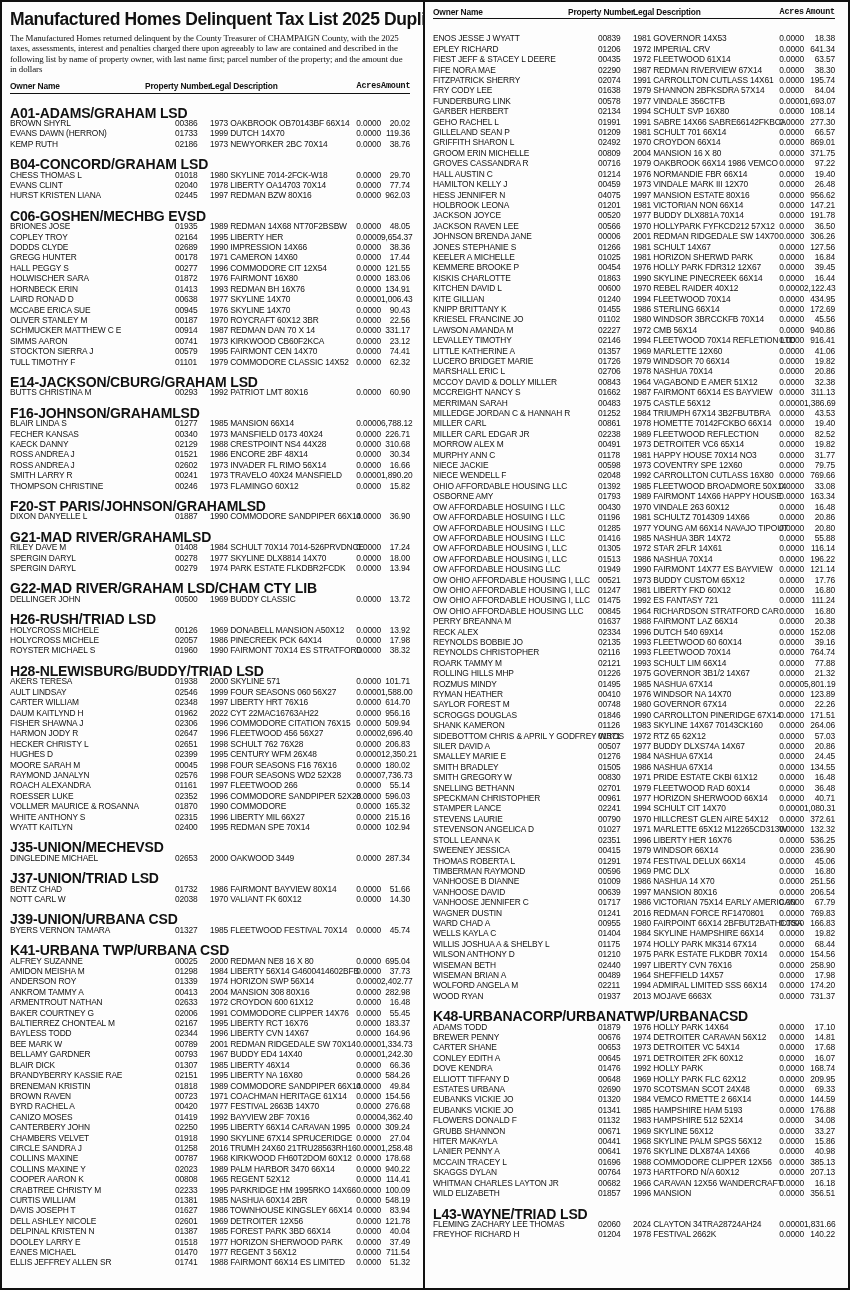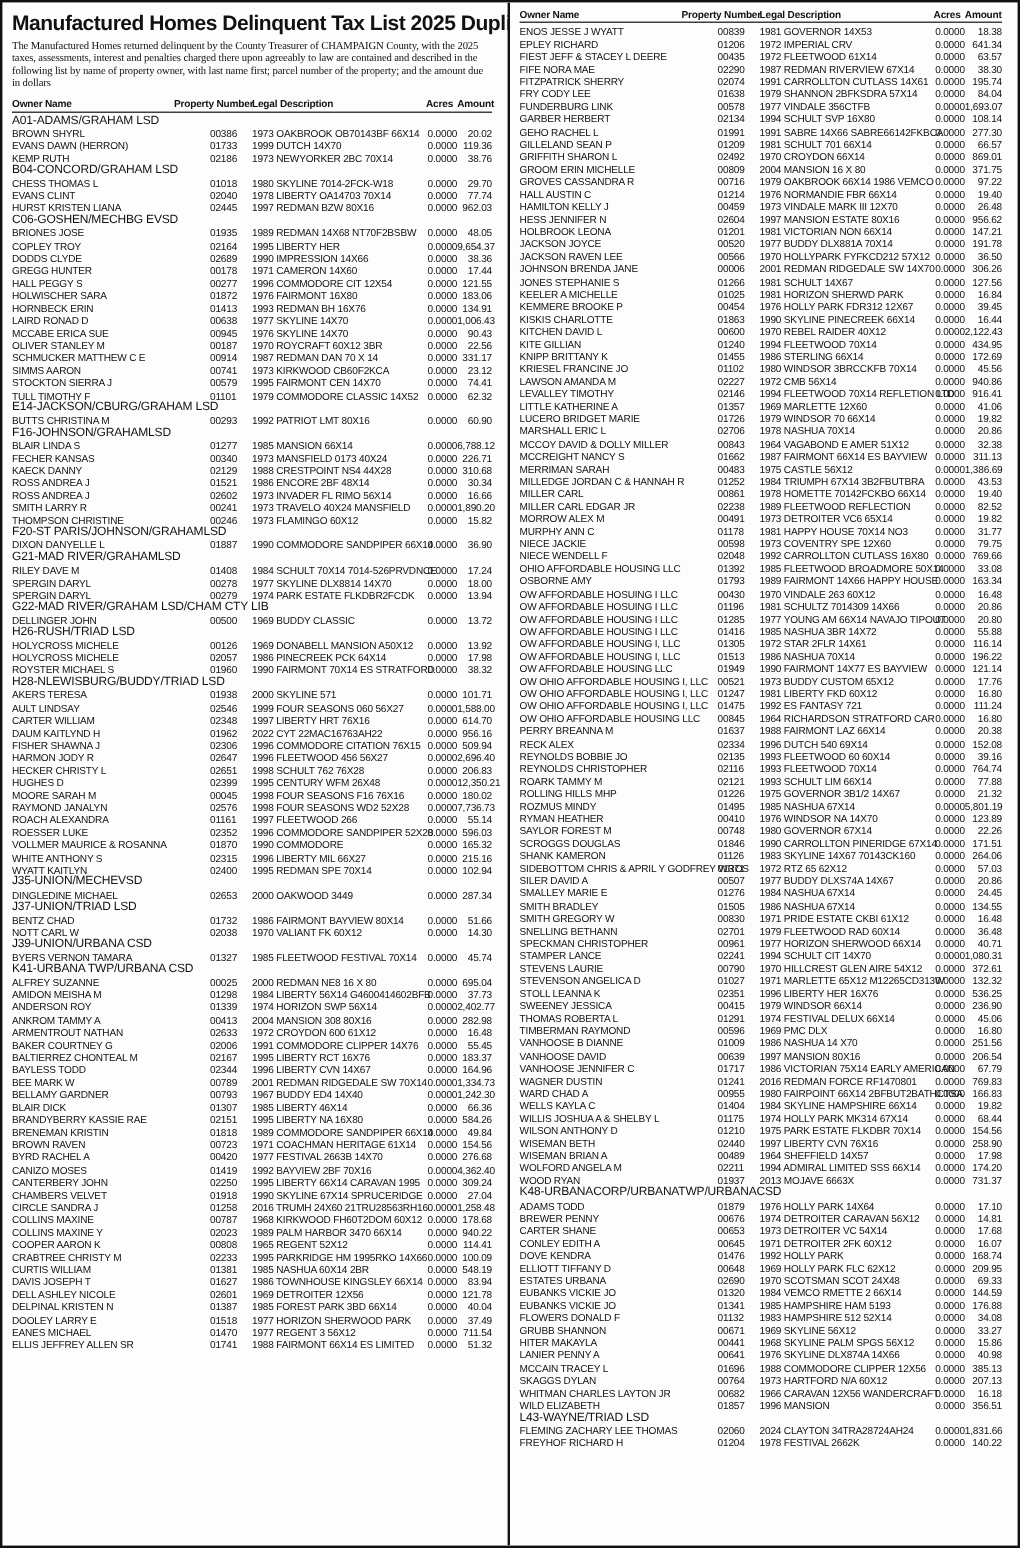--- a/index.html
+++ b/index.html
@@ -23,26 +23,26 @@
     font-family:Liberation Serif, serif;
   }
   .thead, .row {
     display:grid;
     grid-template-columns:135px 65px 145px 26px 1fr;
     font-size:8.4px; line-height:10.4px; letter-spacing:-0.15px;
     white-space:nowrap;
   }
   .thead {
     font-weight:bold; border-bottom:1.5px solid #111;
-    padding-bottom:1px; margin-bottom:2px;
+    padding-bottom:1px; margin-bottom:14px;
   }
-  .thead .h-acres, .thead .h-amount { text-align:left; }
+  .thead .h-acres, .thead .h-amount { text-align:right;font-family:Liberation Mono, monospace; }
   .section-header {
-    font-weight:normal; font-size:10px; line-height:10.4px;
-    letter-spacing:-0.15px; margin-top:0; white-space:nowrap;
+    font-weight:bold; font-size:14px; line-height:10.4px;
+    letter-spacing:-0.15px; margin-top:10px; white-space:nowrap;
   }
   .c-prop { padding-left:30px; }
   .c-acres { text-align:right; }
   .c-amt { text-align:right; }
 </style>
 </head>
 <body>
 
 <div class="page">
   <div class="col col-left">
@@ -777,21 +777,21 @@
         </div>
         <div class="row">
           <span class="c-owner">HAMILTON KELLY J</span>
           <span class="c-prop">00459</span>
           <span class="c-legal">1973 VINDALE MARK III 12X70</span>
           <span class="c-acres">0.0000</span>
           <span class="c-amt">26.48</span>
         </div>
         <div class="row">
           <span class="c-owner">HESS JENNIFER N</span>
-          <span class="c-prop">02604</span>
+          <span class="c-prop">04075</span>
           <span class="c-legal">1997 MANSION ESTATE 80X16</span>
           <span class="c-acres">0.0000</span>
           <span class="c-amt">956.62</span>
         </div>
         <div class="row">
           <span class="c-owner">HOLBROOK LEONA</span>
           <span class="c-prop">01201</span>
           <span class="c-legal">1981 VICTORIAN NON 66X14</span>
           <span class="c-acres">0.0000</span>
           <span class="c-amt">147.21</span>

